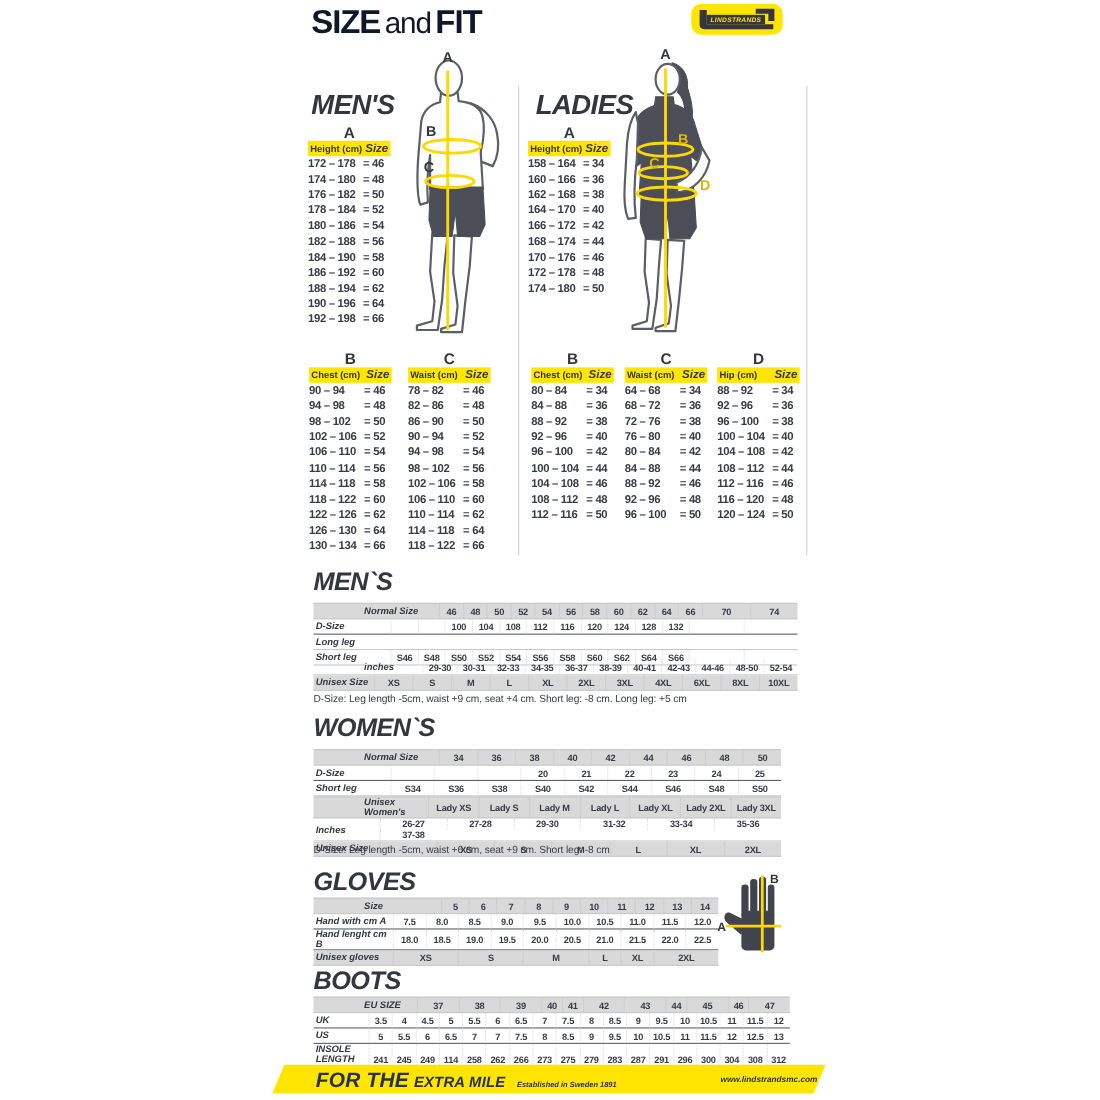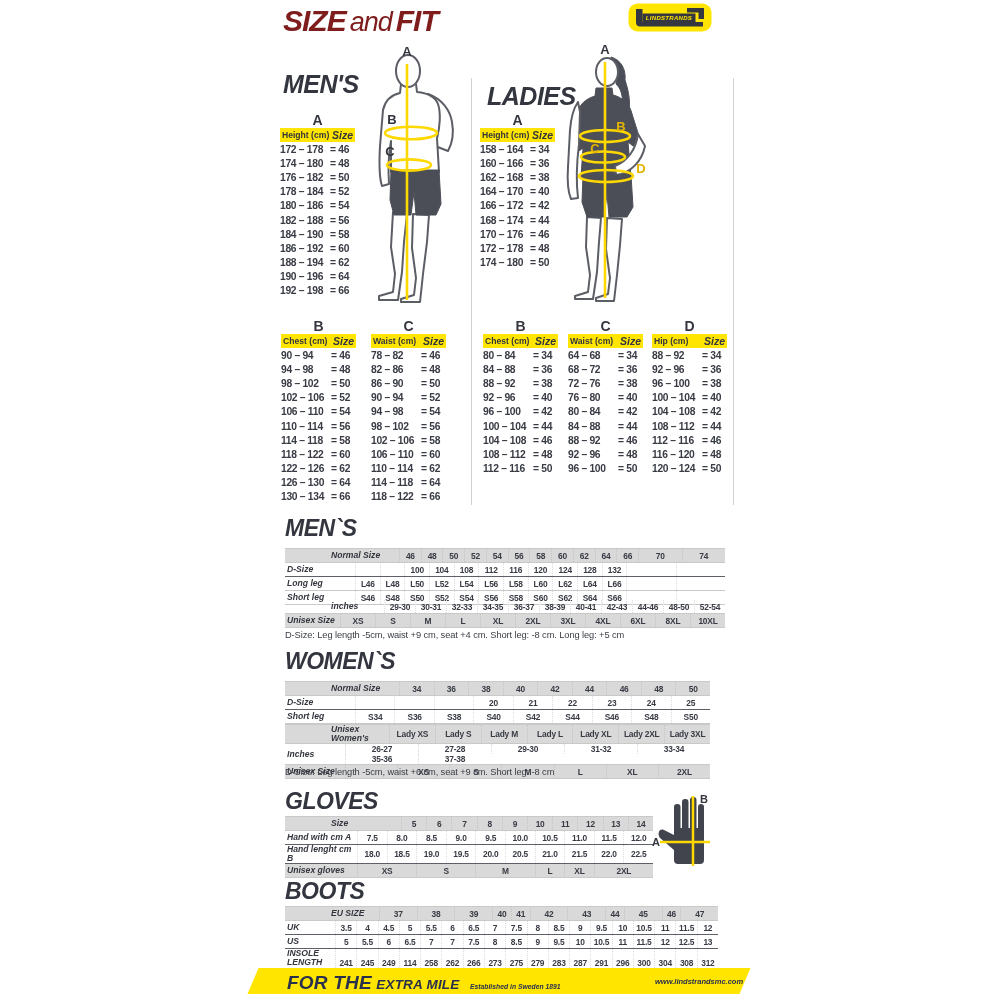--- a/index.html
+++ b/index.html
@@ -1,21 +1,21 @@
 <!DOCTYPE html>
 <html><head>
 <meta charset="utf-8">
 <style>
   html,body{margin:0;padding:0;background:#fff;}
   .page{position:relative;width:1000px;height:1000px;background:#ffffff;overflow:hidden;
         font-family:"Liberation Sans",sans-serif;color:#383b44;}
   .abs{position:absolute;}
 
   
-  .title{left:283px;top:4px;font-size:30px;font-style:italic;color:#7f1d1d;letter-spacing:-1px;white-space:nowrap;}
+  .title{left:283px;top:4px;font-size:30px;color:#0f172a;letter-spacing:-1px;white-space:nowrap;}
   .title .b{font-weight:900;}
   .title .l{font-weight:400;font-size:27px;margin:0 4px;}
   .logo{left:628px;top:3px;width:84px;height:29px;}
 
   
   .h-fit{font-size:25px;font-weight:900;font-style:italic;color:#33363e;letter-spacing:-0.5px;}
   .h-sec{font-size:23px;font-weight:900;font-style:italic;color:#33363e;letter-spacing:-0.5px;}
 
   
   .mini{position:absolute;width:75px;}
@@ -73,21 +73,21 @@
   <div class="abs logo">
     <svg width="84" height="29" viewBox="0 0 84 29">
       <rect x="0.5" y="0.5" width="83" height="28" rx="9" fill="#FFE500"></rect>
       <path d="M8,6 L14.5,6 L14.5,19 L75,19 L75,23.5 L12,23.5 C9.5,23.5 8,22 8,19.5 Z" fill="#34373f"></path>
       <path d="M59,5 L76,5 L76,16 L70.5,16 L70.5,9.5 L59,9.5 Z" fill="#34373f"></path>
       <rect x="14.5" y="10.5" width="53" height="8.5" fill="#34373f"></rect>
       <text x="41" y="17.2" text-anchor="middle" font-size="6" font-style="italic" font-weight="bold" fill="#FFE500" letter-spacing="0.3">LINDSTRANDS</text>
     </svg>
   </div>
 
-  <div class="abs h-fit" style="left:283px;top:70px">MEN'S</div>
+  <div class="abs h-fit" style="left:283px;top:82px">MEN'S</div>
   <div class="abs h-fit" style="left:487px;top:82px">LADIES</div>
 
   <div class="abs vdivider" style="left:471px;top:78px;height:427px"></div>
   <div class="abs vdivider" style="left:733px;top:78px;height:427px"></div>
 
   <div class="mini" style="left:280px;top:112px">
     <div class="mini-letter">A</div>
     <div class="mini-head">
       <span class="mh1">Height (cm)</span>
       <span class="mh2">Size</span>
@@ -507,35 +507,20 @@
           <div class="tcell">120</div>
           <div class="tcell">124</div>
           <div class="tcell">128</div>
           <div class="tcell">132</div>
           <div class="tcell" style="grid-column: span 2;"></div>
           <div class="tcell" style="grid-column: span 2;"></div>
         </div>
       </div>
       <div class="trow">
         <div class="tlabel">Long leg</div>
-        <div class="tcells" style="grid-template-columns: repeat(15, 1fr);">
-          <div class="tcell">L46</div>
-          <div class="tcell">L48</div>
-          <div class="tcell">L50</div>
-          <div class="tcell">L52</div>
-          <div class="tcell">L54</div>
-          <div class="tcell">L56</div>
-          <div class="tcell">L58</div>
-          <div class="tcell">L60</div>
-          <div class="tcell">L62</div>
-          <div class="tcell">L64</div>
-          <div class="tcell">L66</div>
-          <div class="tcell" style="grid-column: span 2;"></div>
-          <div class="tcell" style="grid-column: span 2;"></div>
-        </div>
       </div>
       <div class="trow">
         <div class="tlabel">Short leg</div>
         <div class="tcells" style="grid-template-columns: repeat(15, 1fr);">
           <div class="tcell">S46</div>
           <div class="tcell">S48</div>
           <div class="tcell">S50</div>
           <div class="tcell">S52</div>
           <div class="tcell">S54</div>
           <div class="tcell">S56</div>
@@ -638,21 +623,21 @@
           <div class="tcell">Lady S</div>
           <div class="tcell">Lady M</div>
           <div class="tcell">Lady L</div>
           <div class="tcell">Lady XL</div>
           <div class="tcell">Lady 2XL</div>
           <div class="tcell">Lady 3XL</div>
         </div>
       </div>
       <div class="trow">
         <div class="tlabel">Inches</div>
-        <div class="tcells" style="grid-template-columns: repeat(5, 1fr);">
+        <div class="tcells" style="grid-template-columns: repeat(6, 1fr);">
           <div class="tcell">26-27</div>
           <div class="tcell">27-28</div>
           <div class="tcell">29-30</div>
           <div class="tcell">31-32</div>
           <div class="tcell">33-34</div>
           <div class="tcell">35-36</div>
           <div class="tcell">37-38</div>
         </div>
       </div>
       <div class="trow shaded">

